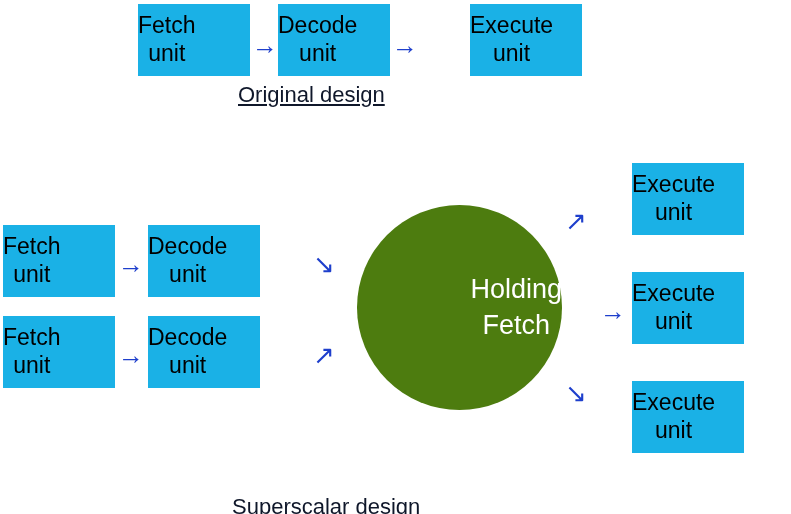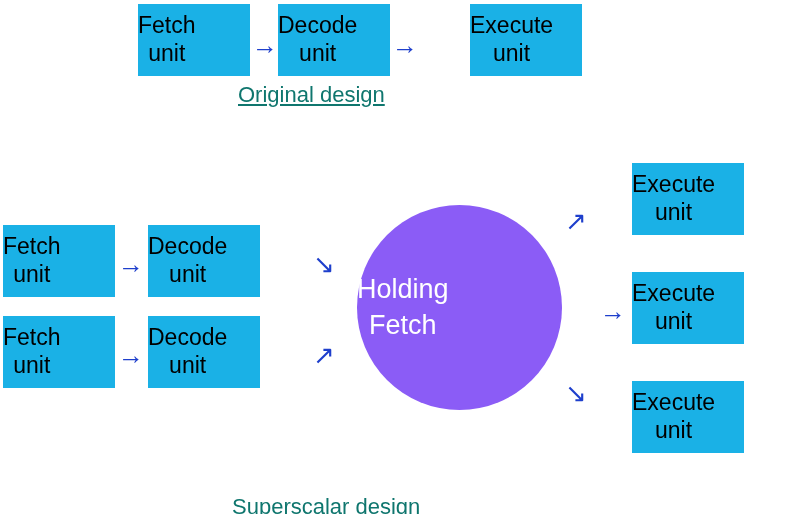--- a/index.html
+++ b/index.html
@@ -16,38 +16,38 @@
       display: flex;
       align-items: center;
       justify-content: flex-start;
       text-align: center;
       color: #000000;
       font-size: 23px;
       line-height: 1.2;
     }
     .circle {
       position: absolute;
-      background: #8b5cf6;
+      background: #4d7c0f;
       border-radius: 50%;
       display: flex;
       align-items: center;
-      justify-content: flex-start;
+      justify-content: flex-end;
       text-align: center;
       color: #ffffff;
       line-height: 1.3;
     }
     .arrow {
       position: absolute;
       color: #1e3fcc;
       font-size: 26px;
       font-weight: normal;
     }
     .caption {
       position: absolute;
-      color: #0f766e;
+      color: #0f172a;
       text-decoration: underline;
       font-size: 22px;
     }
   </style>
 </head>
 <body>
 
 <div class="box" style="left:138px; top:4px; width:112px; height:72px;">
   <span><span>Fetch</span><br><span>unit</span></span>
 </div>

